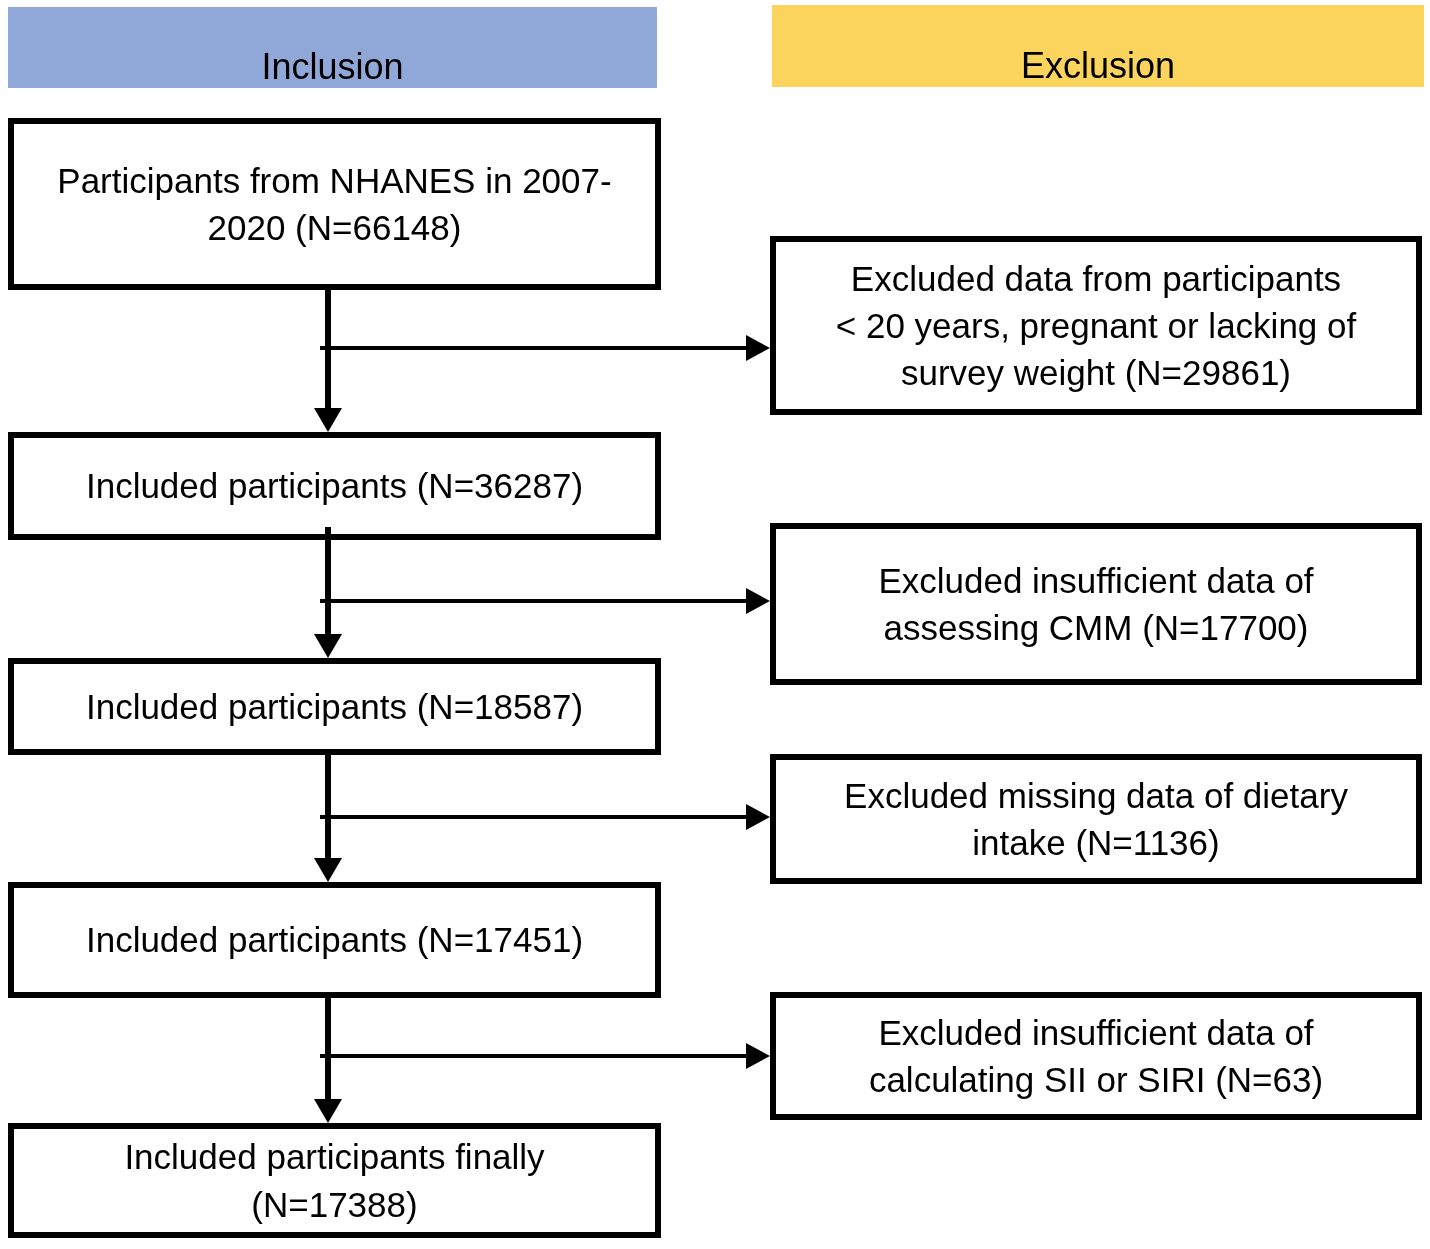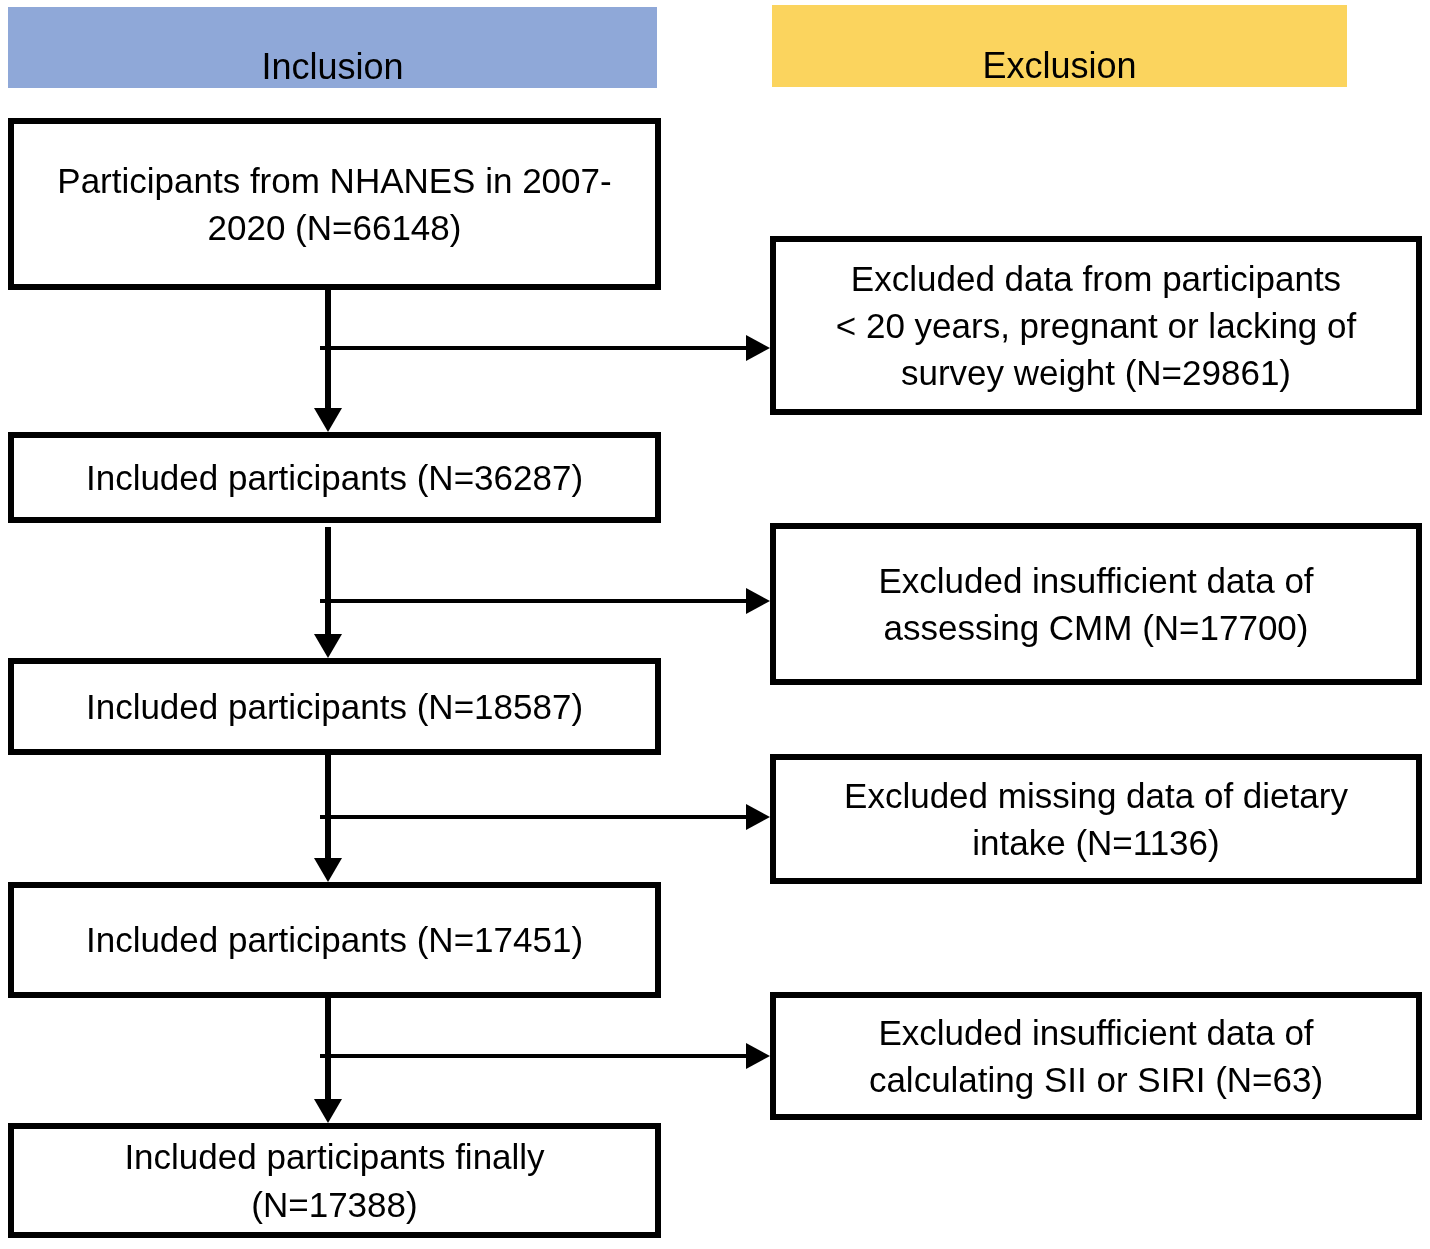--- a/index.html
+++ b/index.html
@@ -22,41 +22,41 @@
     align-items: flex-end;
     justify-content: center;
     font-size: 36px;
     color: #000000;
   }
   .hdr-inclusion {
     left: 8px; top: 7px; width: 649px; height: 81px;
     background: #8FA8D8;
   }
   .hdr-exclusion {
-    left: 772px; top: 5px; width: 575px; height: 82px;
+    left: 772px; top: 5px; width: 652px; height: 82px;
     background: #FBD45E;
   }
   .box {
     position: absolute;
     box-sizing: border-box;
     border: 6px solid #000000;
     background: #ffffff;
     display: flex;
     align-items: center;
     justify-content: center;
     text-align: center;
     font-size: 35px;
     line-height: 1.35;
     white-space: pre-line;
     padding: 1px 10px;
   }
   .lbox { left: 8px; width: 653px; }
   .rbox { left: 770px; width: 652px; }
   .l1 { top: 118px;  height: 172px; }
-  .l2 { top: 432px;  height: 91px; text-align: right;  }
+  .l2 { top: 432px;  height: 108px; text-align: right;  }
   .l3 { top: 658px;  height: 97px;  }
   .l4 { top: 882px;  height: 116px; }
   .l5 { top: 1123px; height: 115px; text-align: center; }
   .r1 { top: 236px;  height: 179px; }
   .r2 { top: 523px;  height: 162px; }
   .r3 { top: 754px;  height: 130px; }
   .r4 { top: 992px;  height: 128px; }
 
   .vline {
     position: absolute;

